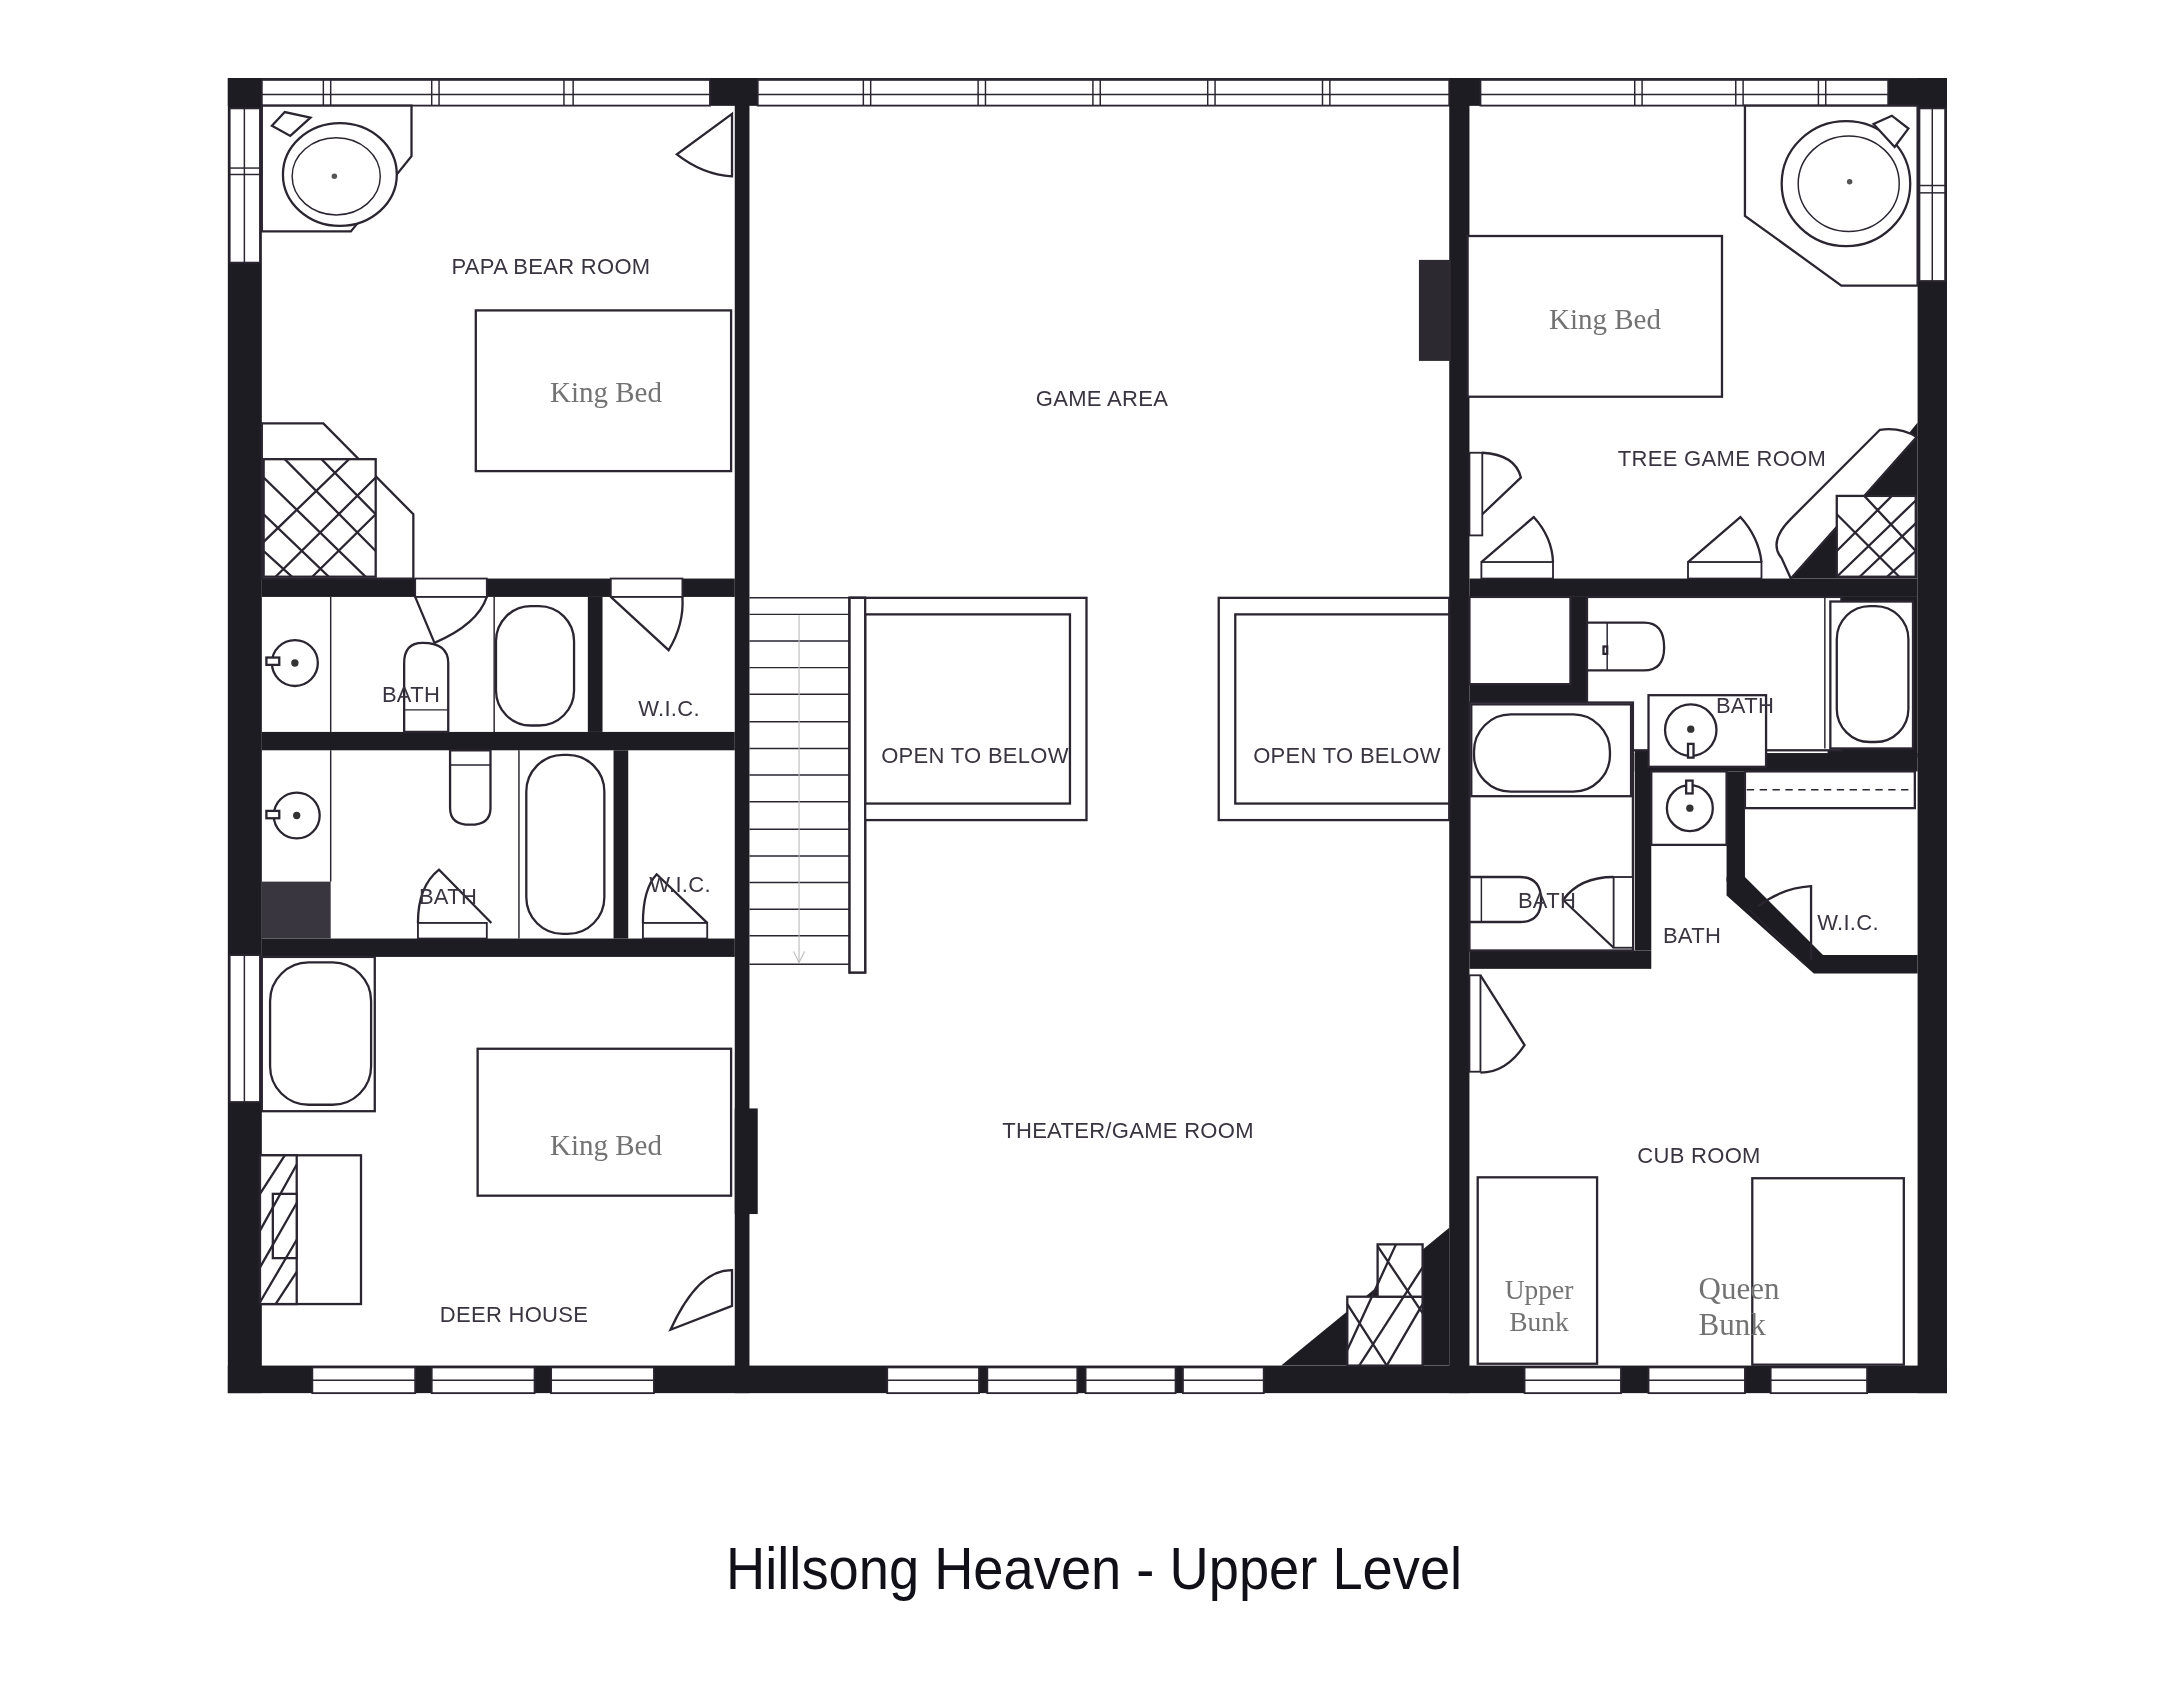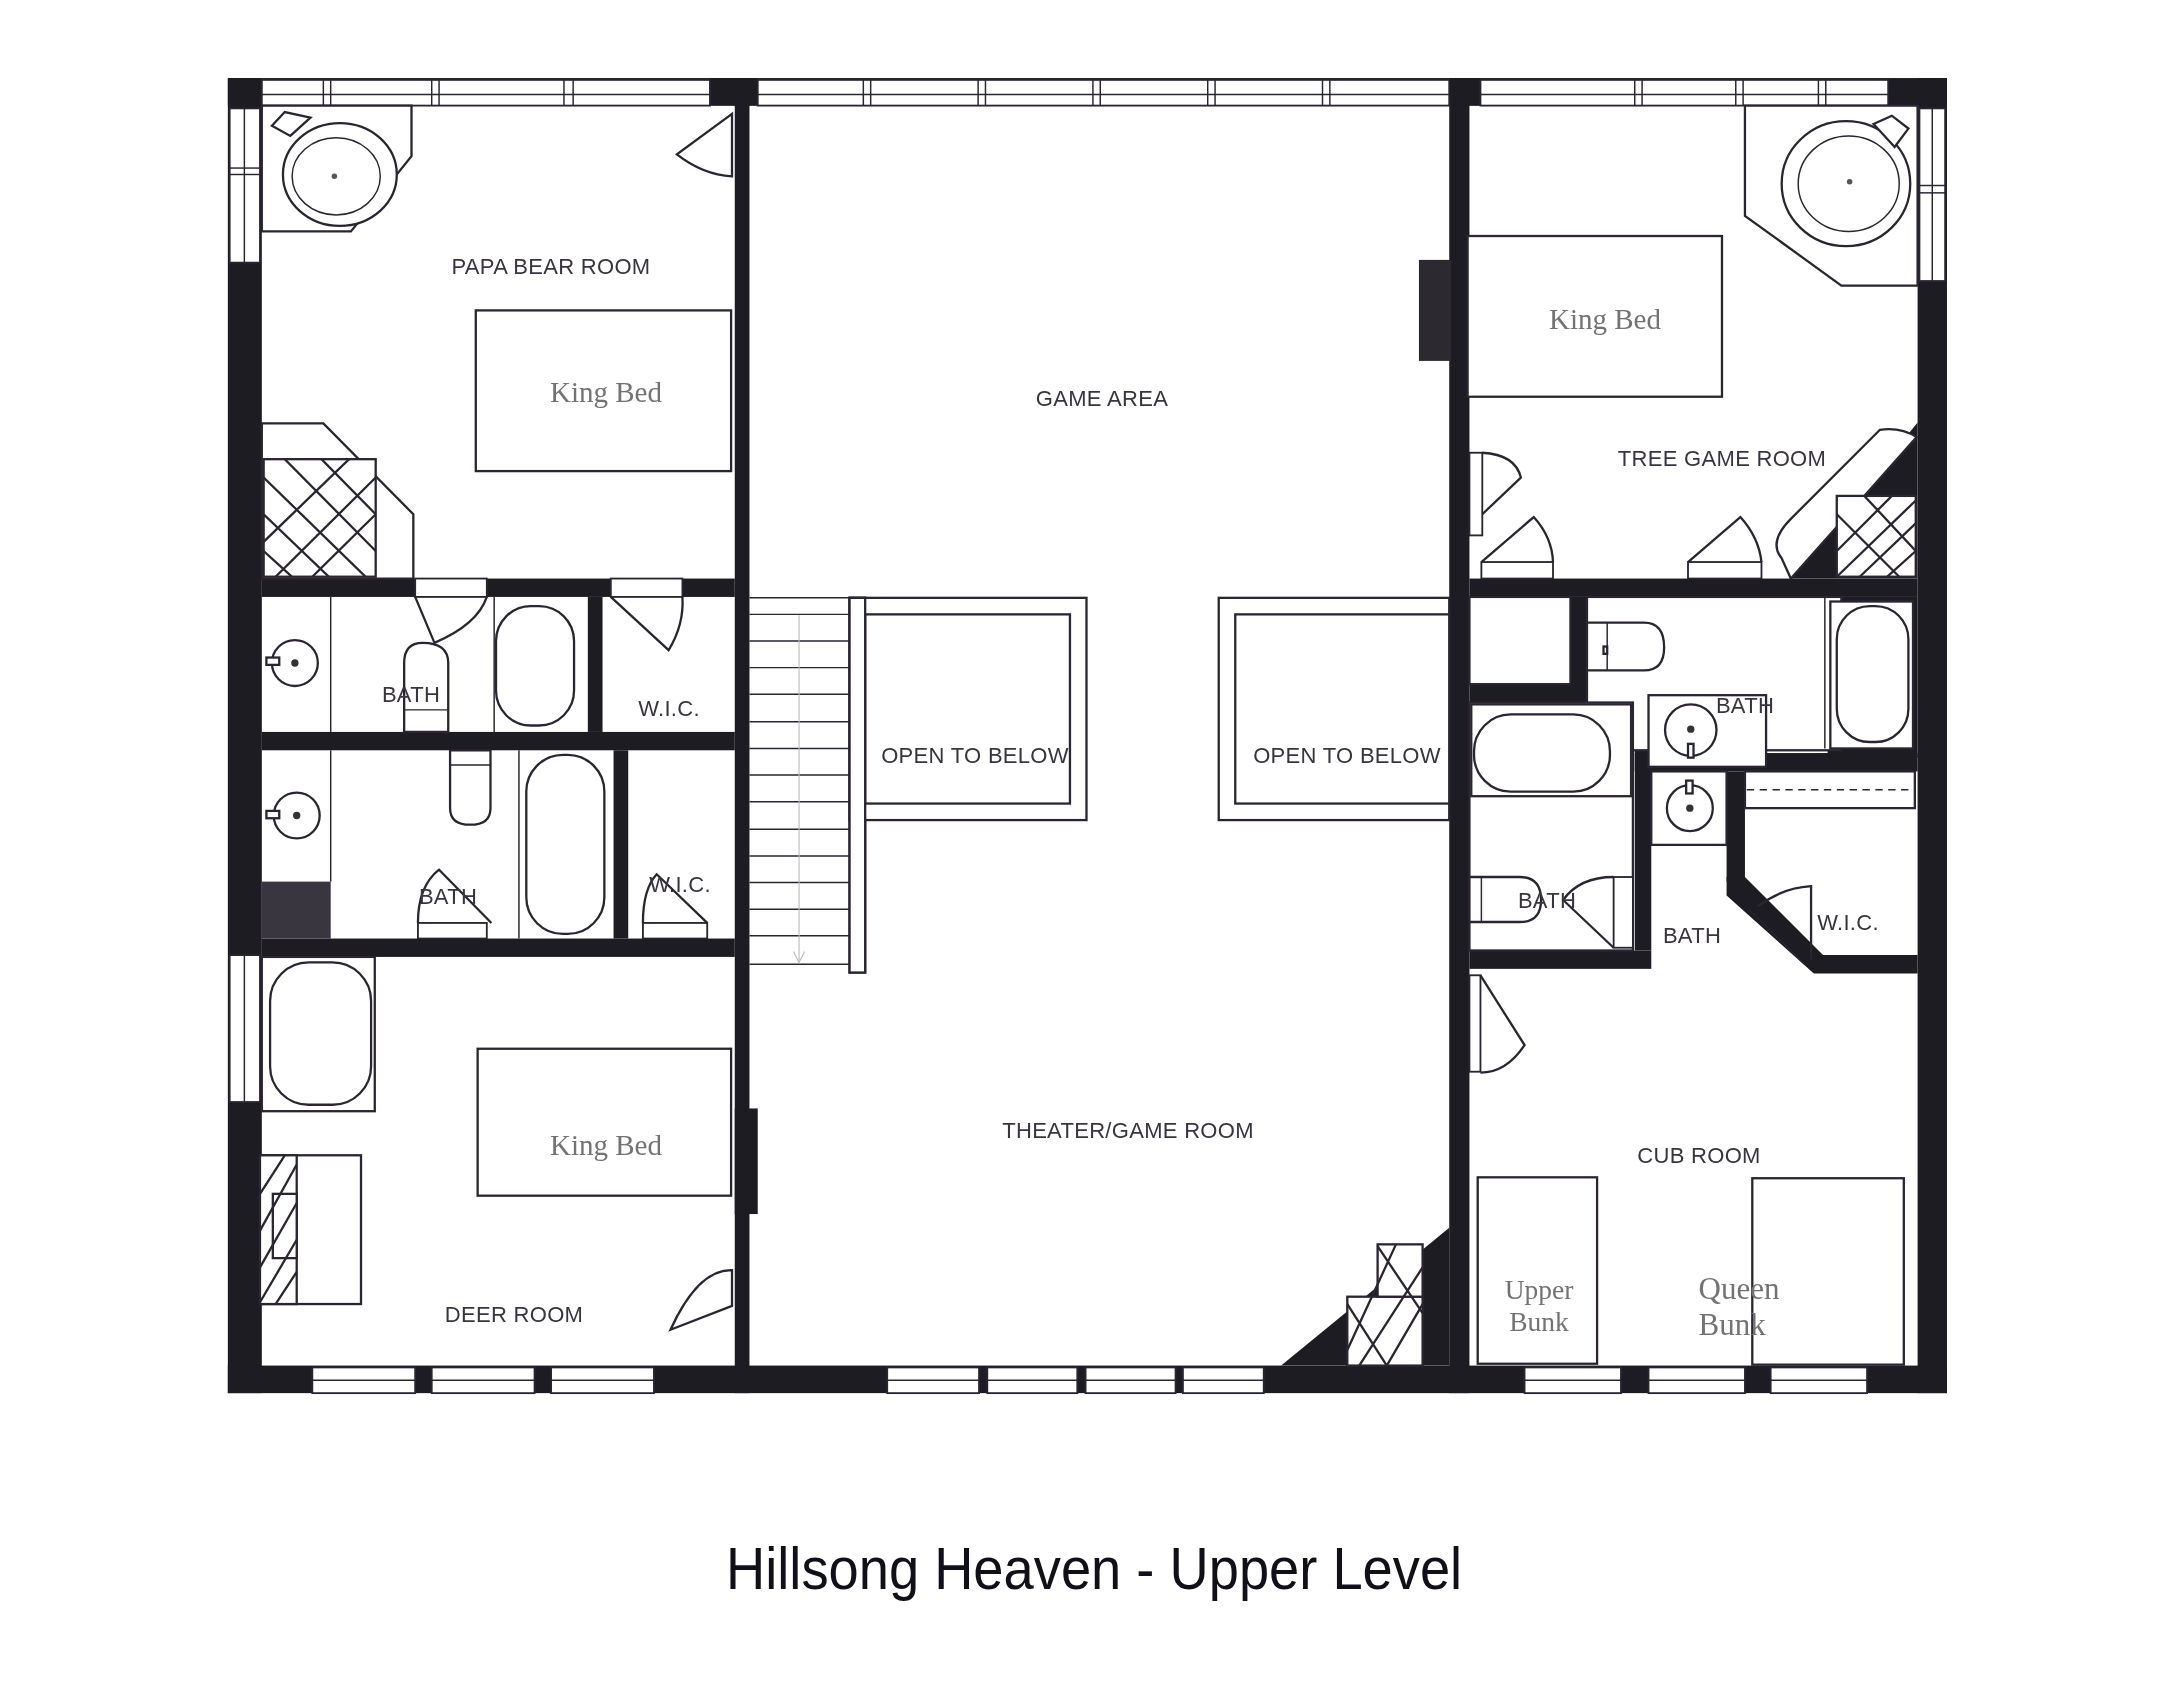--- a/index.html
+++ b/index.html
@@ -313,21 +313,21 @@
   <rect class="ln" x="1908" y="1323" width="165" height="203" style="transform:translateY(-40px)"></rect>
 </svg>
 
 <div class="lbl" style="left:551px;top:231px;">PAPA BEAR ROOM</div>
 <div class="bed" style="left:606px;top:393px;">King Bed</div>
 <div class="lbl" style="left:411px;top:659px;">BATH</div>
 <div class="lbl" style="left:669px;top:673px;">W.I.C.</div>
 <div class="lbl" style="left:448px;top:861px;">BATH</div>
 <div class="lbl" style="left:680px;top:849px;">W.I.C.</div>
 <div class="bed" style="left:606px;top:1146px;">King Bed</div>
-<div class="lbl" style="left:514px;top:1279px;">DEER ROOM</div>
+<div class="lbl" style="left:514px;top:1279px;">DEER HOUSE</div>
 
 <div class="lbl" style="left:1102px;top:363px;">GAME AREA</div>
 <div class="lbl" style="left:975px;top:720px;">OPEN TO BELOW</div>
 <div class="lbl" style="left:1347px;top:720px;">OPEN TO BELOW</div>
 <div class="lbl" style="left:1128px;top:1095px;">THEATER/GAME ROOM</div>
 
 <div class="bed" style="left:1605px;top:320px;">King Bed</div>
 <div class="lbl" style="left:1722px;top:423px;">TREE GAME ROOM</div>
 <div class="lbl" style="left:1745px;top:670px;">BATH</div>
 <div class="lbl" style="left:1547px;top:865px;">BATH</div>

